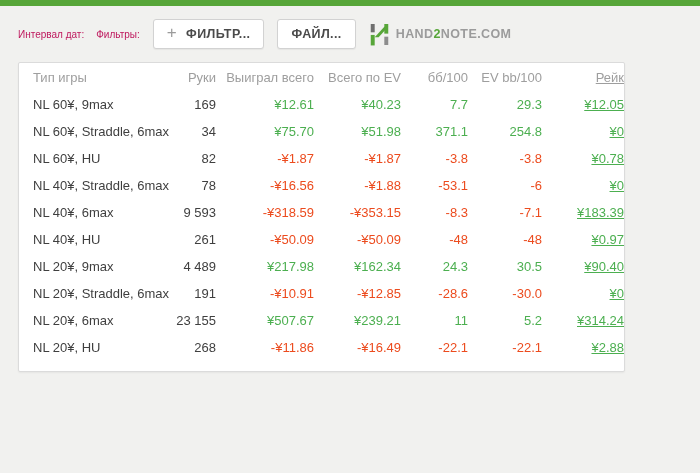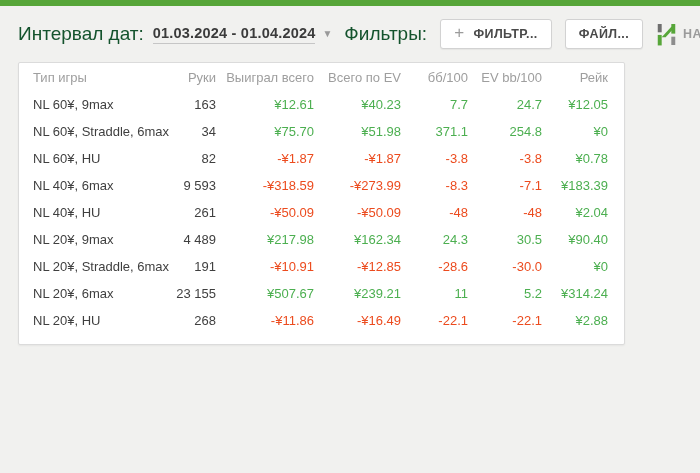--- a/index.html
+++ b/index.html
@@ -9,21 +9,21 @@
   }
   *{box-sizing:border-box;}
   html,body{margin:0;padding:0;}
   body{
     width:700px;height:473px;overflow:hidden;
     background:#f1f1ef;
     font-family:"Liberation Sans",sans-serif;
   }
   .top-strip{height:6px;width:100%;background:var(--accent);}
   .toolbar{height:56px;display:flex;align-items:center;padding-left:18px;}
-  .lbl{color:#14532d;font-size:19px;flex:0 0 auto;}
+  .lbl{color:#be185d;font-size:10px;flex:0 0 auto;}
   .date-picker{display:flex;align-items:center;margin-left:9px;cursor:pointer;flex:0 0 auto;}
   .date-text{
     font-size:14.5px;font-weight:bold;color:#3b3b3b;letter-spacing:.2px;
     border-bottom:1px solid #c6c6c6;padding-bottom:2px;
   }
   .caret{color:#9a9a9a;font-size:10px;margin-left:7px;line-height:1;}
   .filters-lbl{margin-left:12px;}
   .btn{
     margin-left:13px;height:30px;padding:0 13px;
     background:#fff;border:1px solid #d2d2d2;border-radius:3px;
@@ -40,37 +40,33 @@
     margin-left:18px;width:607px;
     background:#fff;border:1px solid #dbdbdb;border-radius:2px;
     box-shadow:0 1px 2px rgba(0,0,0,.05);
     padding-bottom:10px;
   }
   table{border-collapse:collapse;table-layout:fixed;width:605px;}
   th,td{white-space:nowrap;padding:0;text-align:right;}
   th{height:28px;font-size:13px;font-weight:normal;color:#9e9e9e;}
   td{height:27px;font-size:13px;color:#3f3f3f;}
   th:first-child,td:first-child{text-align:left;padding-left:14px;margin-left:24px;}
-  th:last-child,td:last-child{padding-right:16px;}
+  th:last-child,td:last-child{padding-right:0;text-decoration:underline;}
   tr{cursor:default;}
   .pos{color:var(--pos);text-align:right;}
   .neg{color:var(--neg);}
   .total td{font-weight:bold;color:#2f2f2f;}
 </style>
 </head>
 <body>
 
 <div class="top-strip"></div>
 
 <div class="toolbar">
   <span class="lbl">Интервал дат:</span>
-  <span class="date-picker">
-    <span class="date-text">01.03.2024 - 01.04.2024</span>
-    <span class="caret">▼</span>
-  </span>
   <span class="lbl filters-lbl">Фильтры:</span>
   <button class="btn">
     <span class="plus">+</span>
     <span>ФИЛЬТР...</span>
   </button>
   <button class="btn">
     <span>ФАЙЛ...</span>
   </button>
   <span class="logo">
     <svg width="21" height="23" viewBox="0 0 24 26">
@@ -102,25 +98,25 @@
           <th>Выиграл всего</th>
           <th>Всего по EV</th>
           <th>бб/100</th>
           <th>EV bb/100</th>
           <th>Рейк</th>
         </tr>
       </thead>
     <tbody id="body-rows">
         <tr>
           <td>NL 60¥, 9max</td>
-          <td>163</td>
+          <td>169</td>
           <td class="pos">¥12.61</td>
           <td class="pos">¥40.23</td>
           <td class="pos">7.7</td>
-          <td class="pos">24.7</td>
+          <td class="pos">29.3</td>
           <td class="pos">¥12.05</td>
         </tr>
         <tr>
           <td>NL 60¥, Straddle, 6max</td>
           <td>34</td>
           <td class="pos">¥75.70</td>
           <td class="pos">¥51.98</td>
           <td class="pos">371.1</td>
           <td class="pos">254.8</td>
           <td class="pos">¥0</td>
@@ -128,36 +124,45 @@
         <tr>
           <td>NL 60¥, HU</td>
           <td>82</td>
           <td class="neg">-¥1.87</td>
           <td class="neg">-¥1.87</td>
           <td class="neg">-3.8</td>
           <td class="neg">-3.8</td>
           <td class="pos">¥0.78</td>
         </tr>
         <tr>
+          <td>NL 40¥, Straddle, 6max</td>
+          <td>78</td>
+          <td class="neg">-¥16.56</td>
+          <td class="neg">-¥1.88</td>
+          <td class="neg">-53.1</td>
+          <td class="neg">-6</td>
+          <td class="pos">¥0</td>
+        </tr>
+        <tr>
           <td>NL 40¥, 6max</td>
           <td>9 593</td>
           <td class="neg">-¥318.59</td>
-          <td class="neg">-¥273.99</td>
+          <td class="neg">-¥353.15</td>
           <td class="neg">-8.3</td>
           <td class="neg">-7.1</td>
           <td class="pos">¥183.39</td>
         </tr>
         <tr>
           <td>NL 40¥, HU</td>
           <td>261</td>
           <td class="neg">-¥50.09</td>
           <td class="neg">-¥50.09</td>
           <td class="neg">-48</td>
           <td class="neg">-48</td>
-          <td class="pos">¥2.04</td>
+          <td class="pos">¥0.97</td>
         </tr>
         <tr>
           <td>NL 20¥, 9max</td>
           <td>4 489</td>
           <td class="pos">¥217.98</td>
           <td class="pos">¥162.34</td>
           <td class="pos">24.3</td>
           <td class="pos">30.5</td>
           <td class="pos">¥90.40</td>
         </tr>

